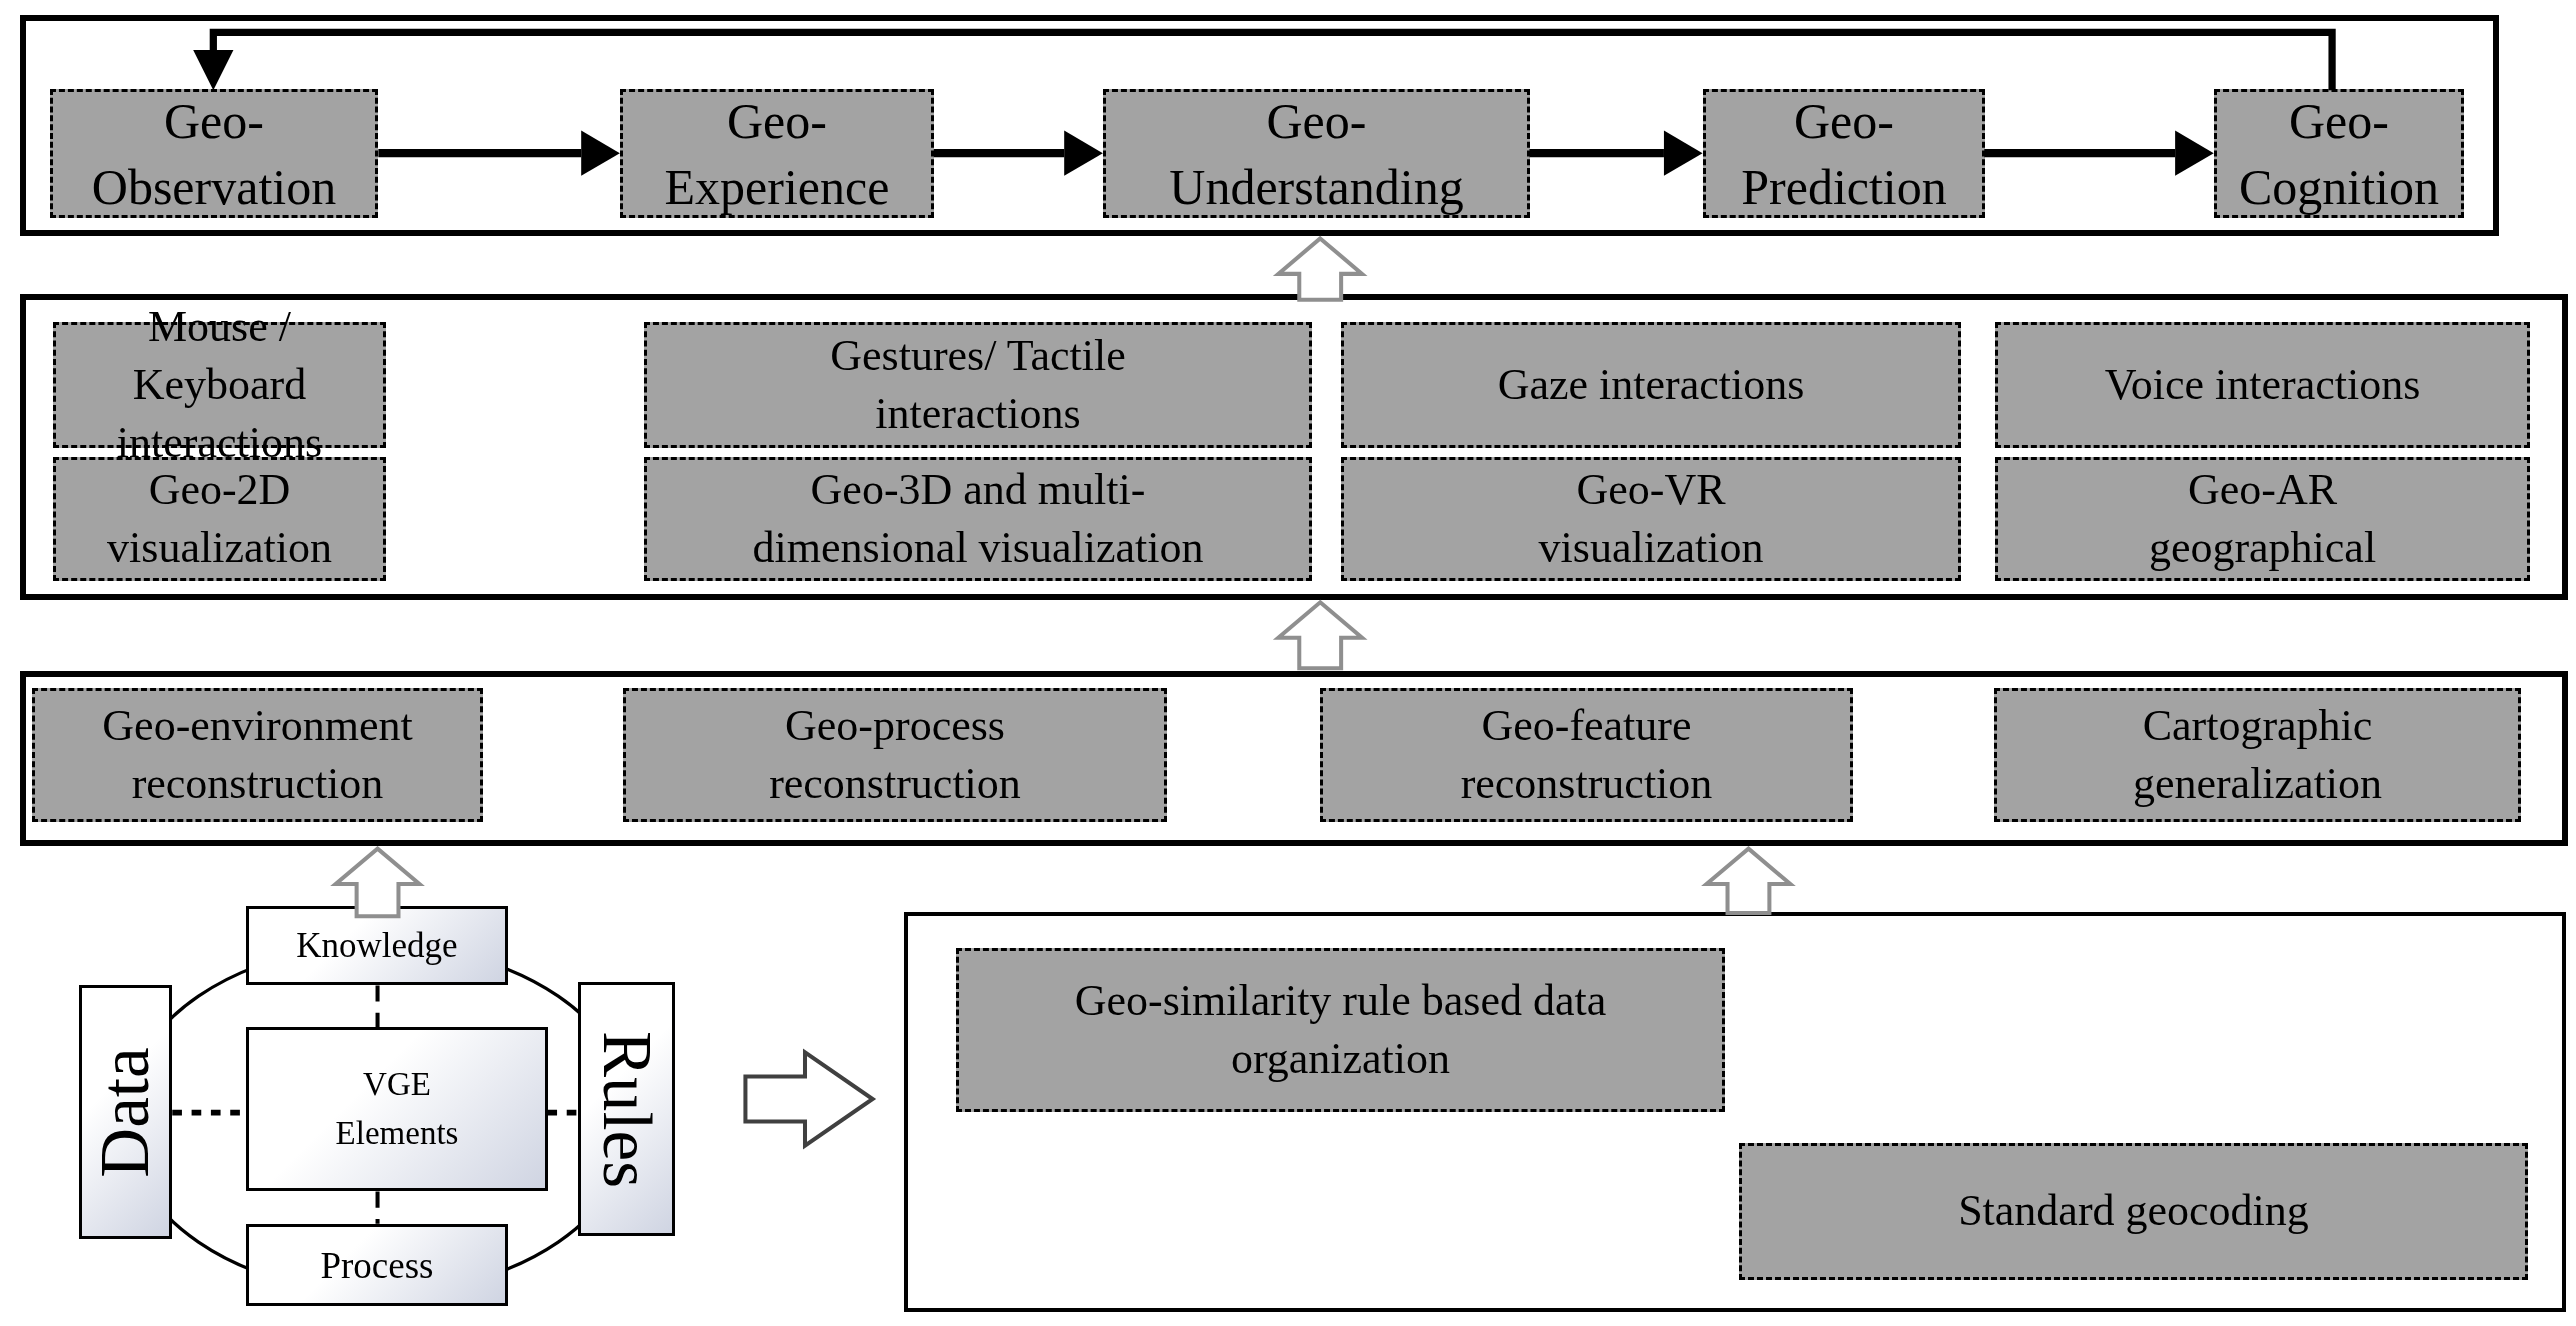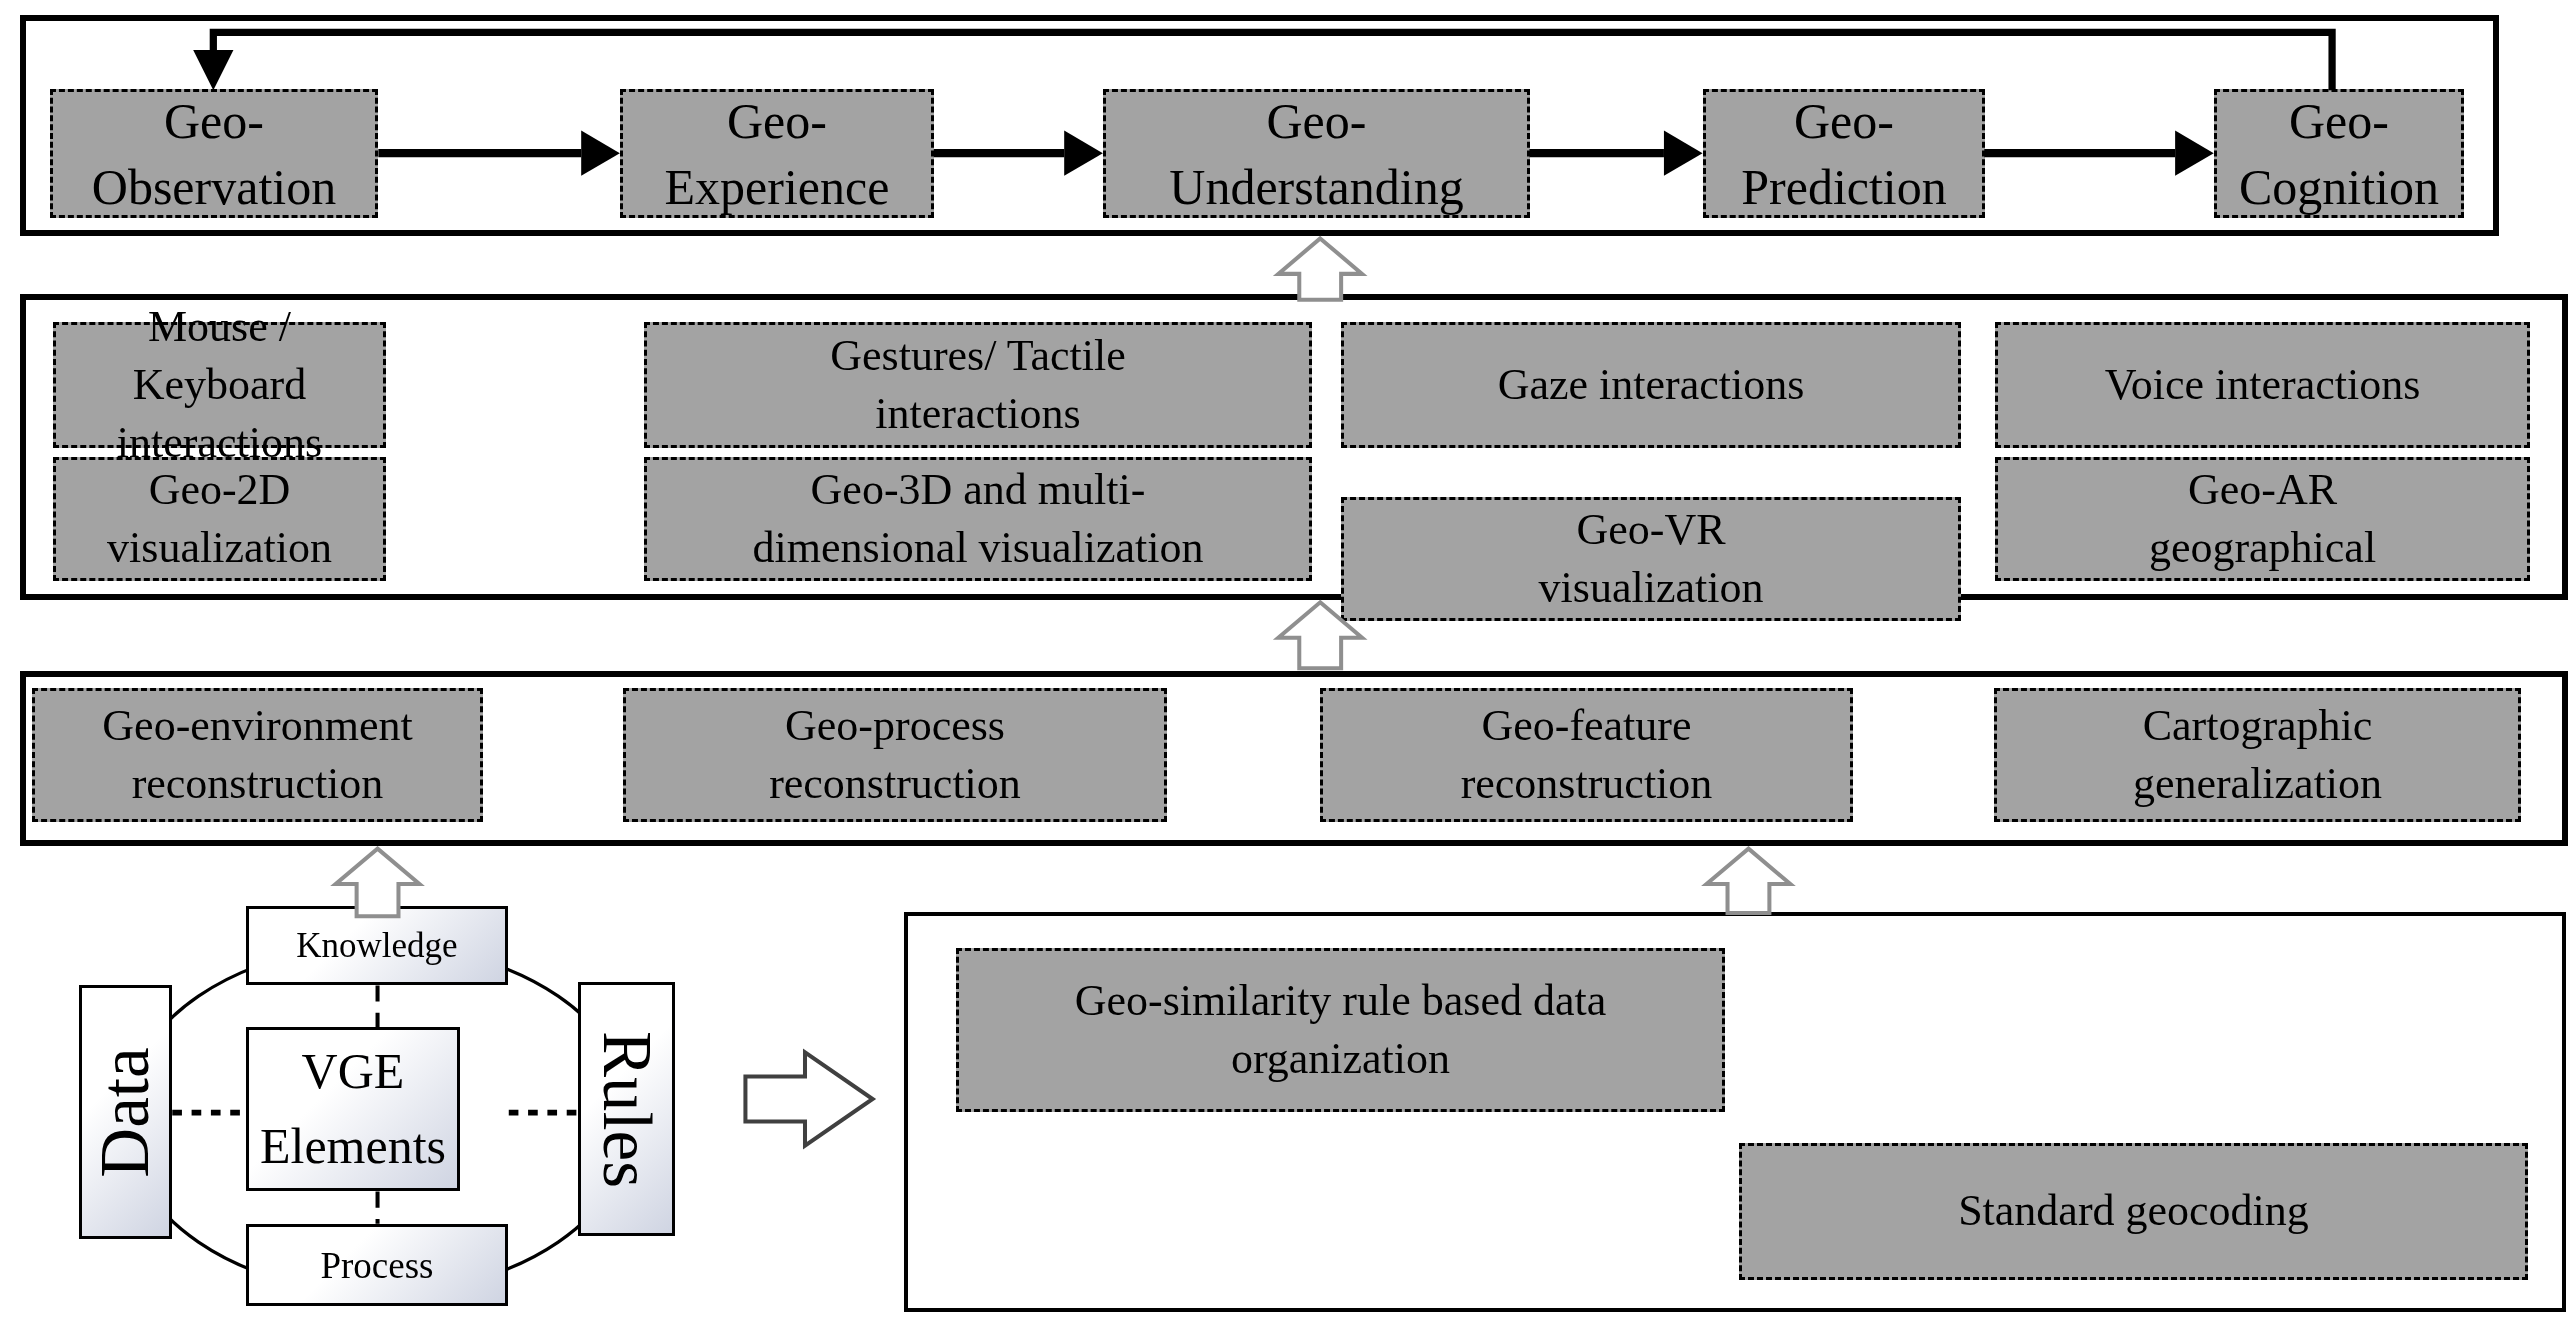--- a/index.html
+++ b/index.html
@@ -53,38 +53,38 @@
 interactions</div>
   <div class="dbox f2" style="left:644px;top:322px;width:668px;height:126px;">Gestures/ Tactile
 interactions</div>
   <div class="dbox f2" style="left:1341px;top:322px;width:620px;height:126px;">Gaze interactions</div>
   <div class="dbox f2" style="left:1995px;top:322px;width:535px;height:126px;">Voice interactions</div>
 
   <div class="dbox f2" style="left:53px;top:457px;width:333px;height:124px;">Geo-2D
 visualization</div>
   <div class="dbox f2" style="left:644px;top:457px;width:668px;height:124px;">Geo-3D and multi-
 dimensional visualization</div>
-  <div class="dbox f2" style="left:1341px;top:457px;width:620px;height:124px;margin-top:40px;">Geo-VR
+  <div class="dbox f2" style="left:1341px;top:457px;width:620px;height:124px;">Geo-VR
 visualization</div>
   <div class="dbox f2" style="left:1995px;top:457px;width:535px;height:124px;">Geo-AR
 geographical</div>
 
   <div class="band" style="left:20px;top:671px;width:2548px;height:175px;"></div>
 
   <div class="dbox f2" style="left:32px;top:688px;width:451px;height:134px;">Geo-environment
 reconstruction</div>
   <div class="dbox f2" style="left:623px;top:688px;width:544px;height:134px;">Geo-process
 reconstruction</div>
   <div class="dbox f2" style="left:1320px;top:688px;width:533px;height:134px;">Geo-feature
 reconstruction</div>
   <div class="dbox f2" style="left:1994px;top:688px;width:527px;height:134px;">Cartographic
 generalization</div>
 
   <div class="gbox" style="left:246px;top:906px;width:262px;height:79px;font-size:35px;">Knowledge</div>
-  <div class="gbox" style="left:246px;top:1027px;width:214px;height:164px;font-size:50px;line-height:1.5;">VGE
+  <div class="gbox" style="left:246px;top:1027px;width:302px;height:164px;font-size:33px;line-height:1.5;">VGE
 Elements</div>
   <div class="gbox" style="left:246px;top:1224px;width:262px;height:82px;font-size:37px;">Process</div>
   <div class="gbox" style="left:79px;top:985px;width:93px;height:254px;">
     <span class="vtext-l">Data</span>
   </div>
   <div class="gbox" style="left:578px;top:982px;width:97px;height:254px;">
     <span class="vtext-r">Rules</span>
   </div>
 
   <div class="block" style="left:904px;top:912px;width:1662px;height:400px;"></div>

